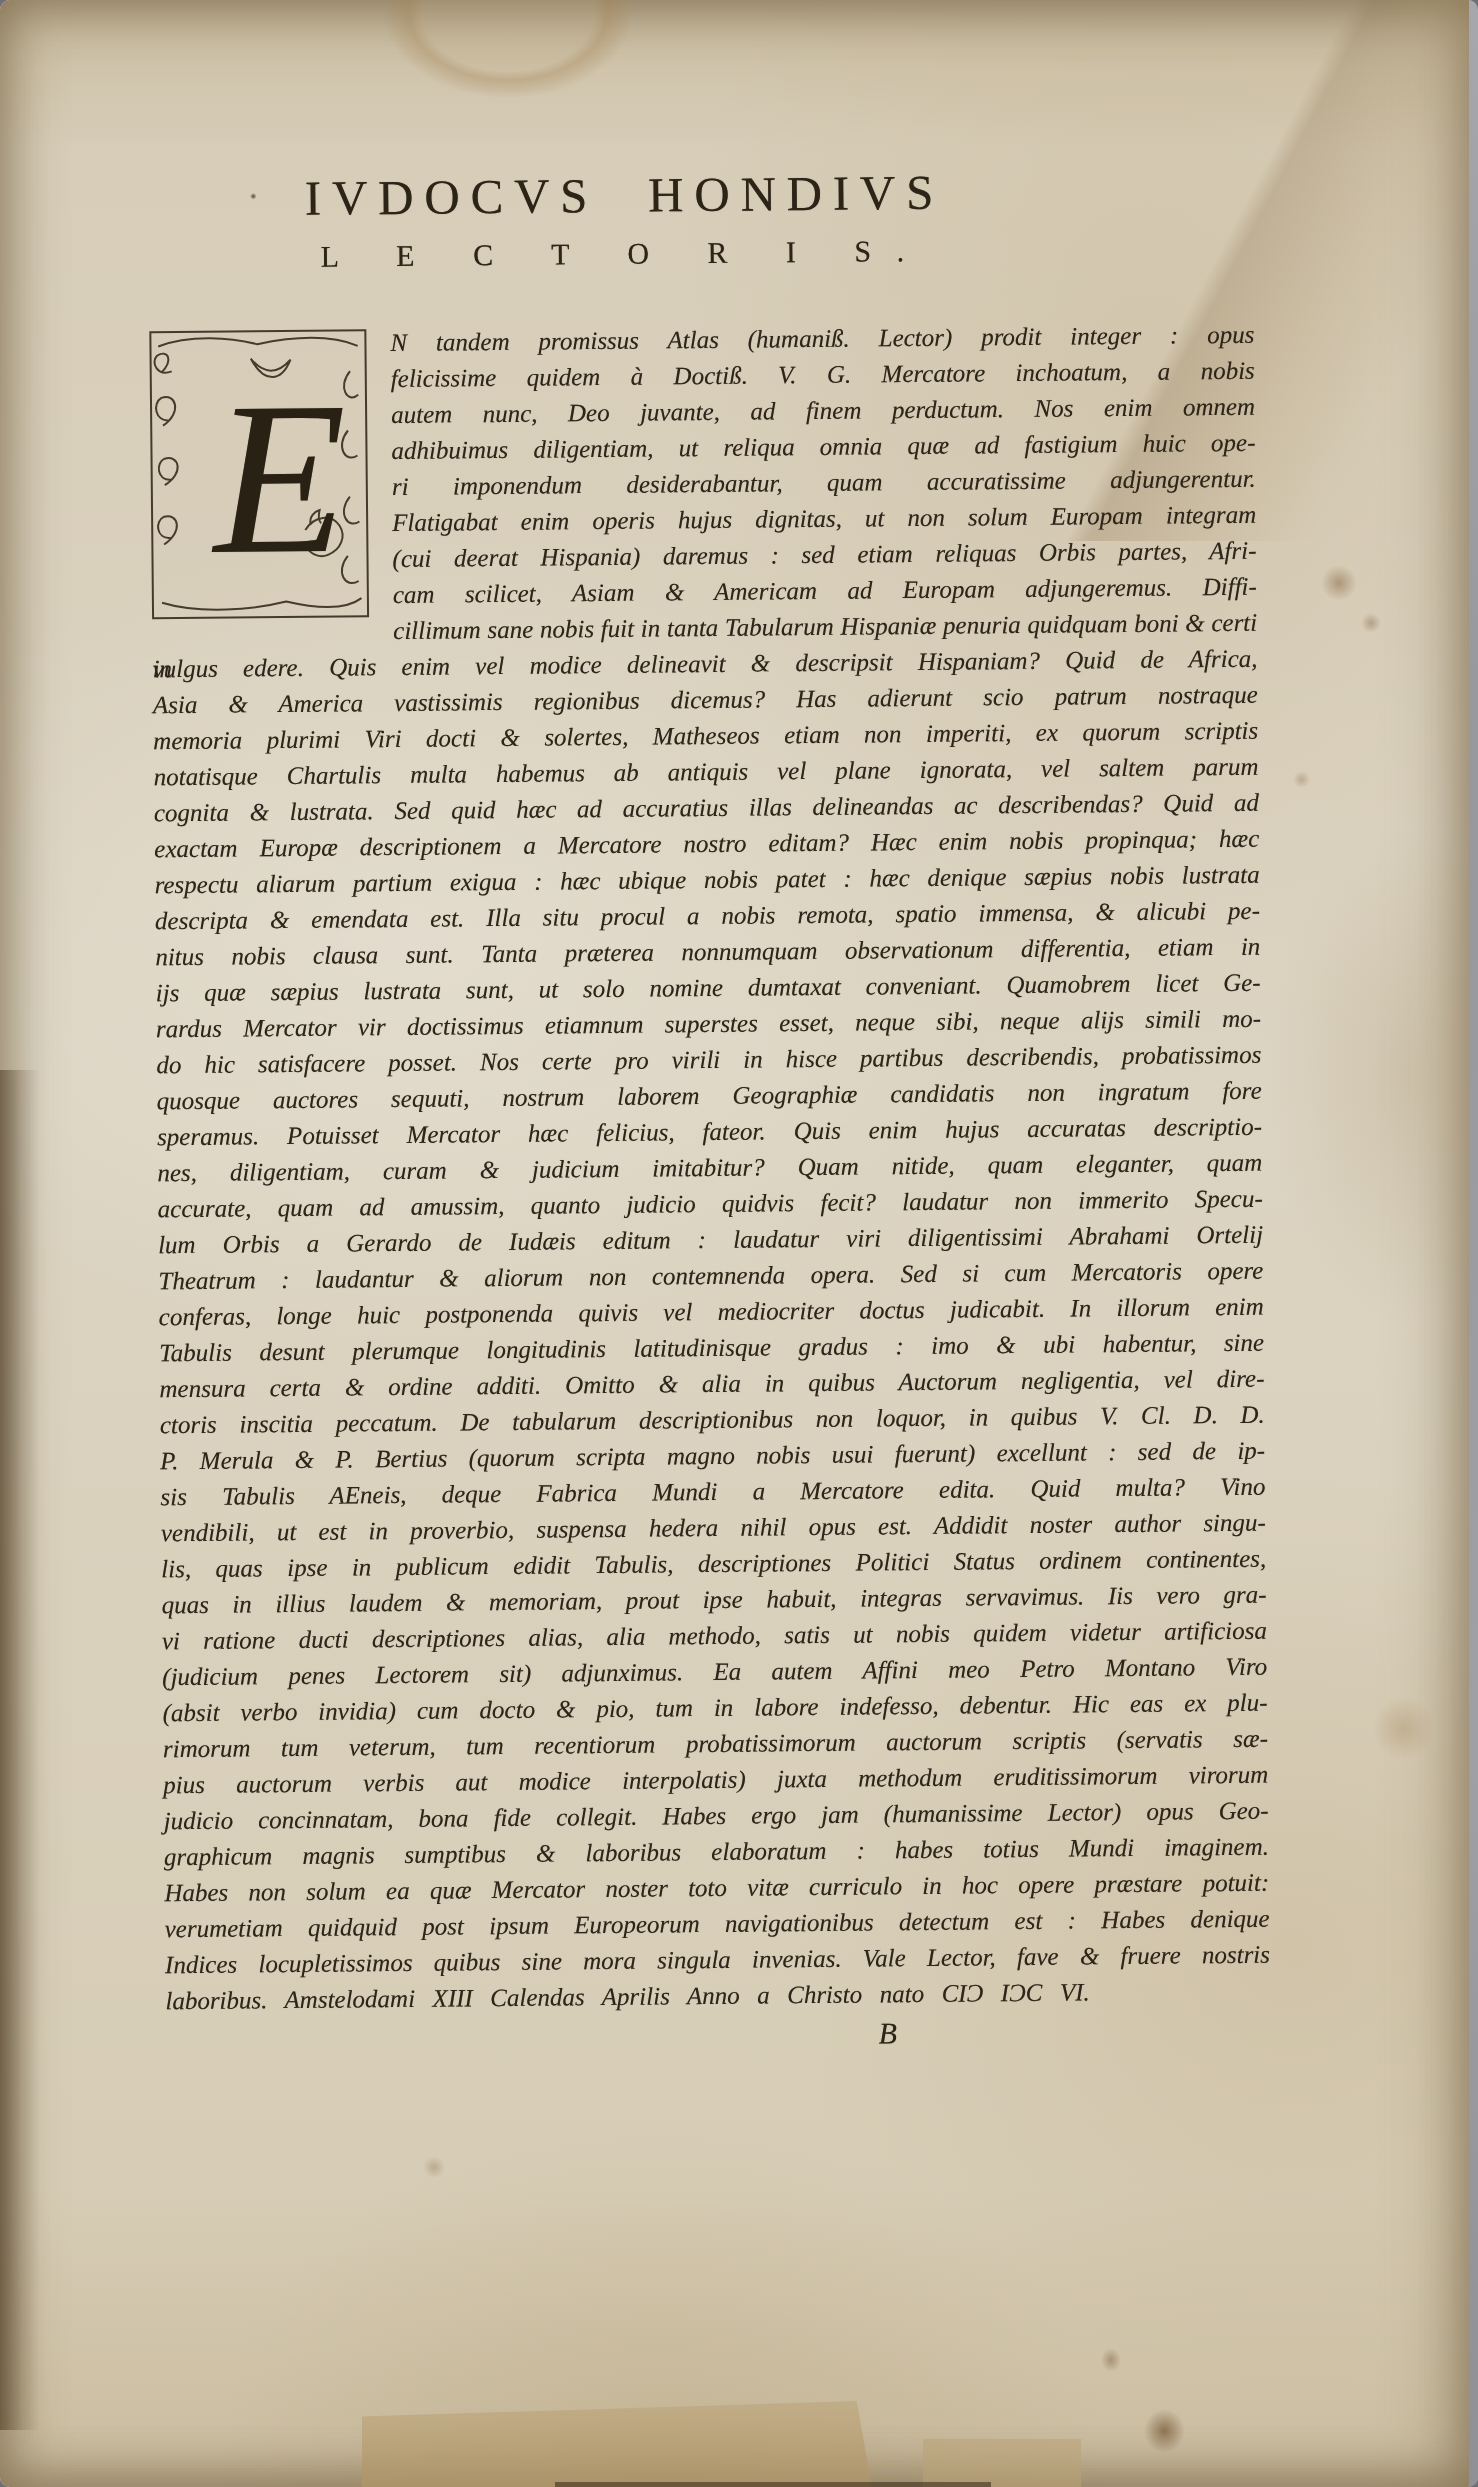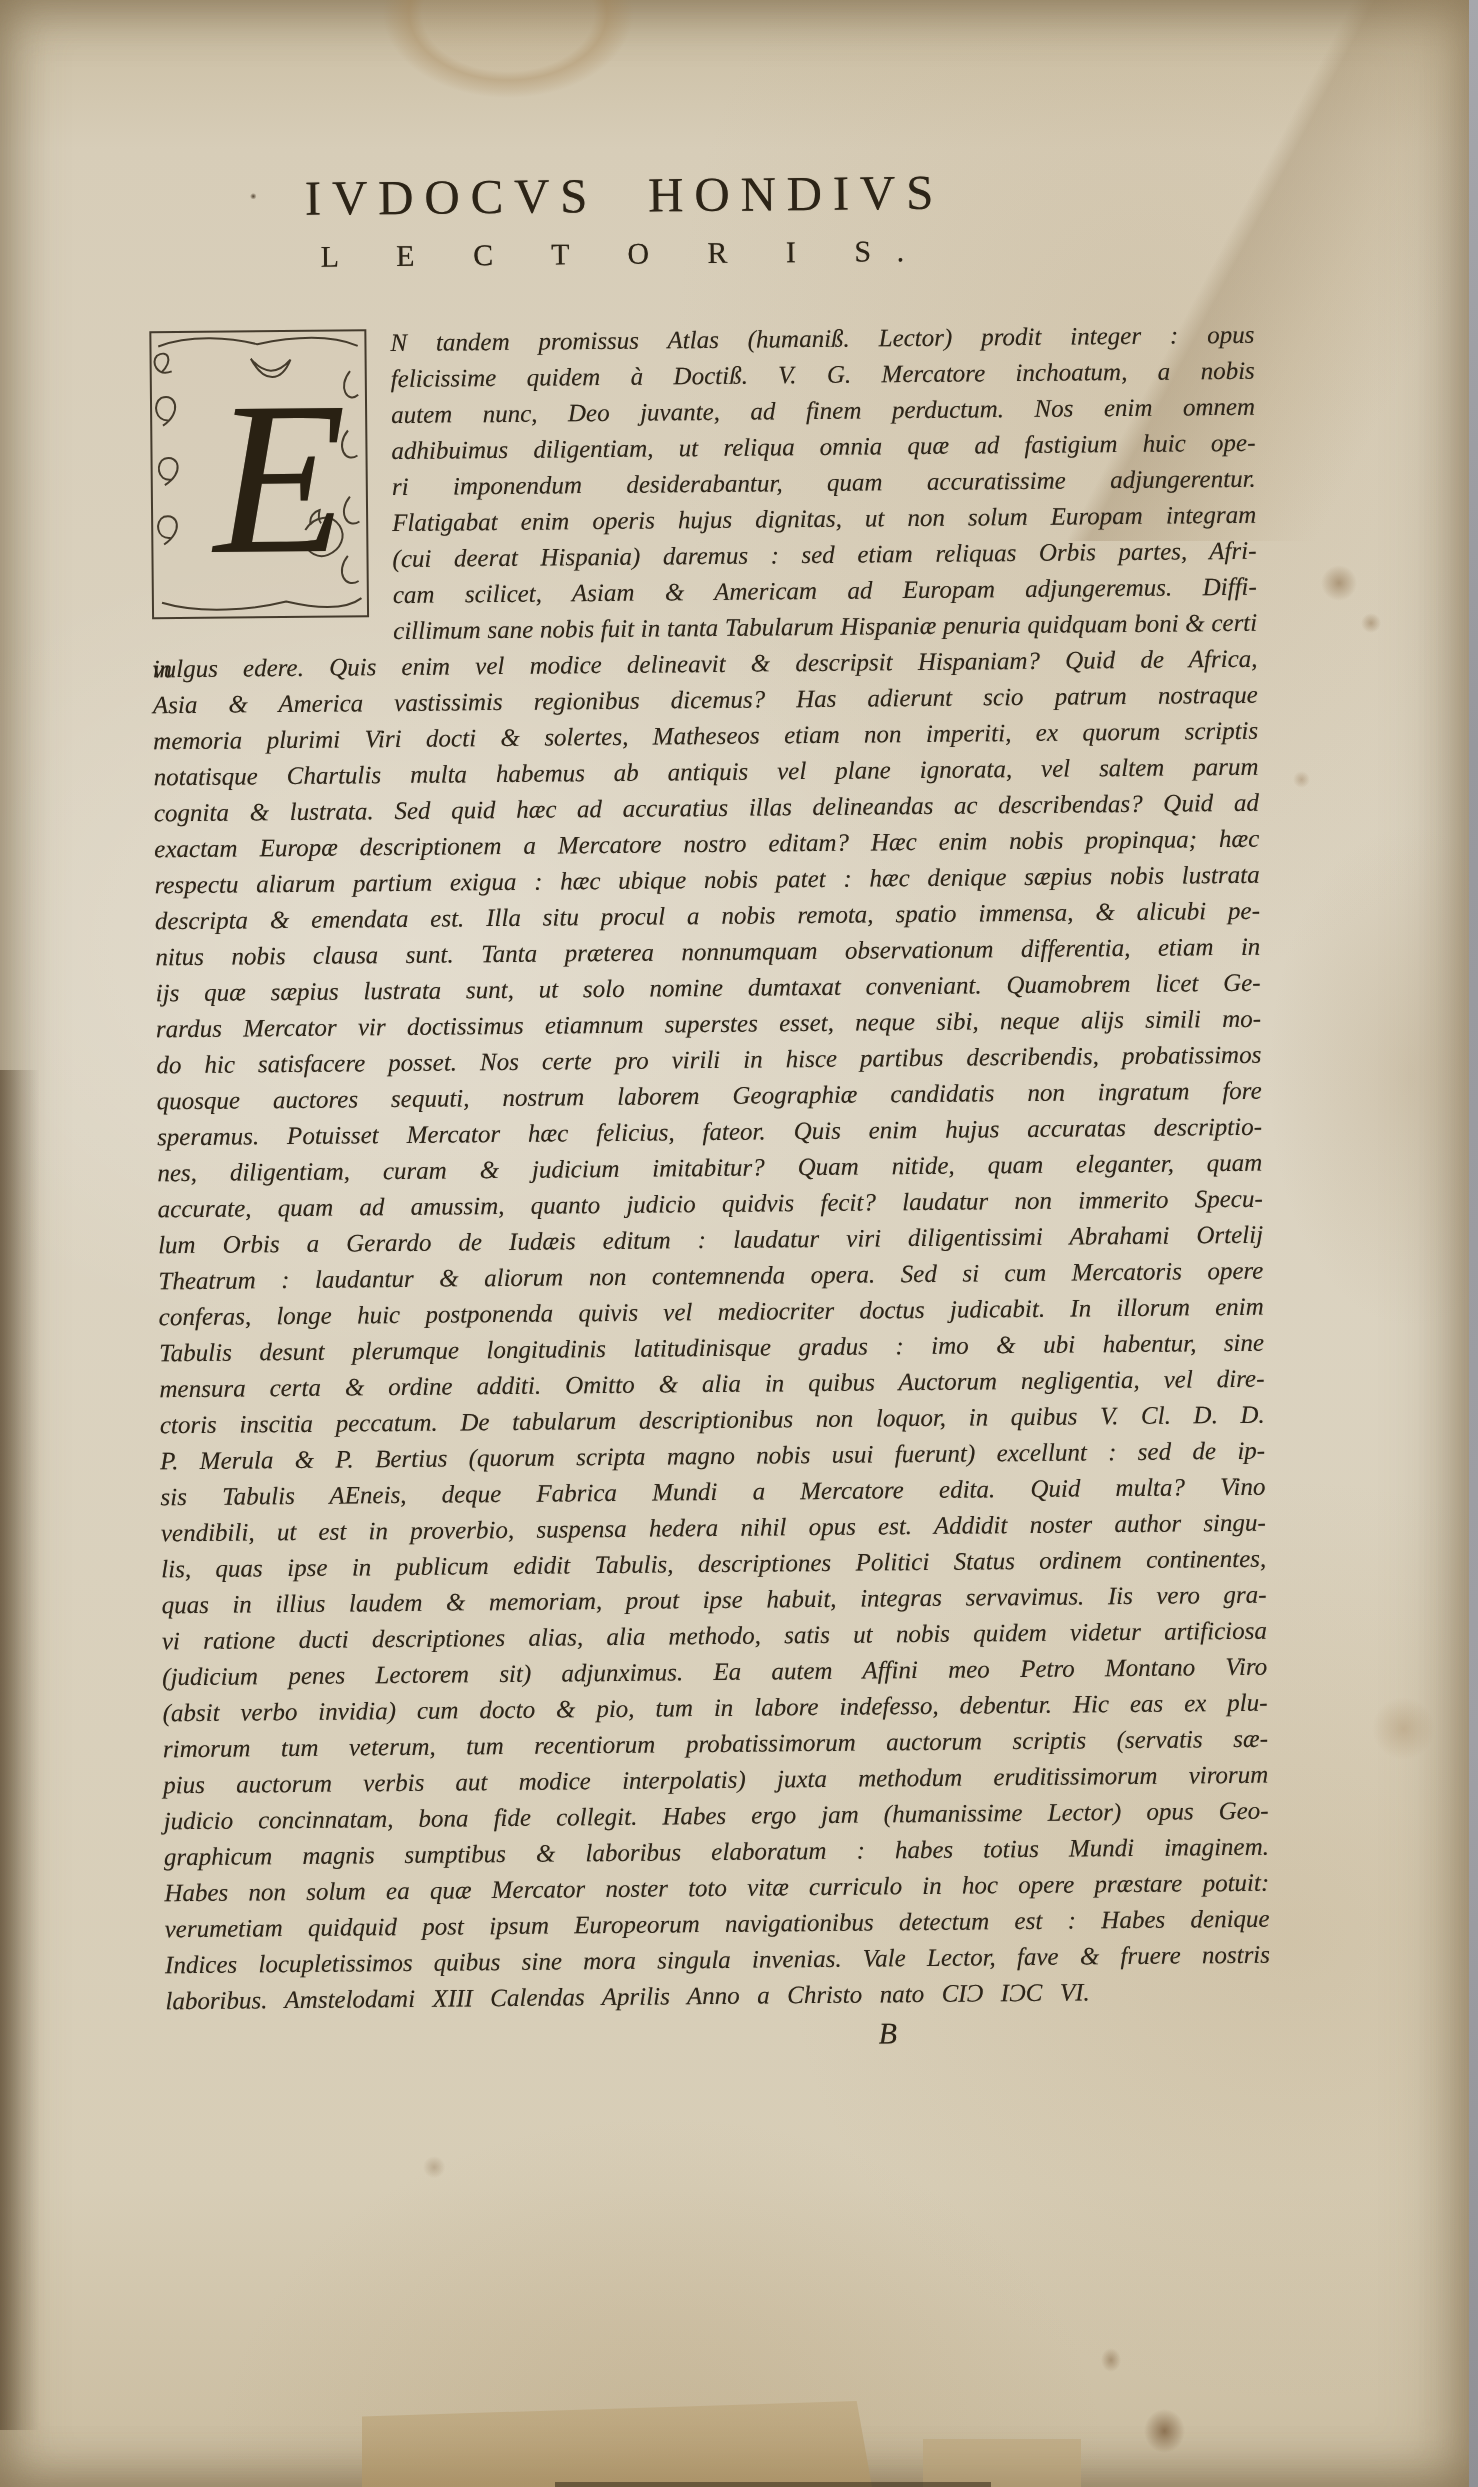--- a/index.html
+++ b/index.html
@@ -1,17 +1,17 @@
 <!DOCTYPE html>
 <html style="font-size:10.6px"><head>
 <meta charset="utf-8">
 <style>
   html,body{margin:0;padding:0;background:#6e6e74;}
   .photo{position:relative;width:1478px;height:2487px;overflow:hidden;
-         background:#9fa0a5;font-family:"Liberation Serif",serif;}
+         background:#9fa0a5;font-family:"Liberation Serif",serif;border-radius:10px;}
   
   .page{position:absolute;left:0;top:0;right:9.2px;bottom:0;
     background-color:#d8cfba;
     background-image:
       radial-gradient(858px 594px at 28% 38%, rgba(255,255,255,.22), transparent 70%),
       radial-gradient(660px 858px at 78% 15%, rgba(186,162,122,.20), transparent 72%),
       radial-gradient(726px 660px at 88% 78%, rgba(180,155,112,.22), transparent 70%),
       radial-gradient(594px 462px at 45% 99%, rgba(175,150,108,.25), transparent 75%),
       linear-gradient(180deg,#c9bca0 0%,#d7cdb8 6%,#dcd4c2 45%,#d7cdb6 88%,#c9bb9e 100%);
     box-shadow: inset 0 17px 46px rgba(110,90,60,.35),

